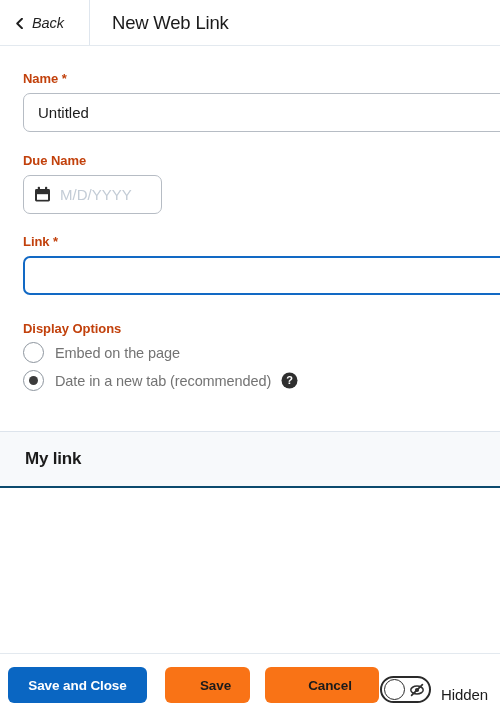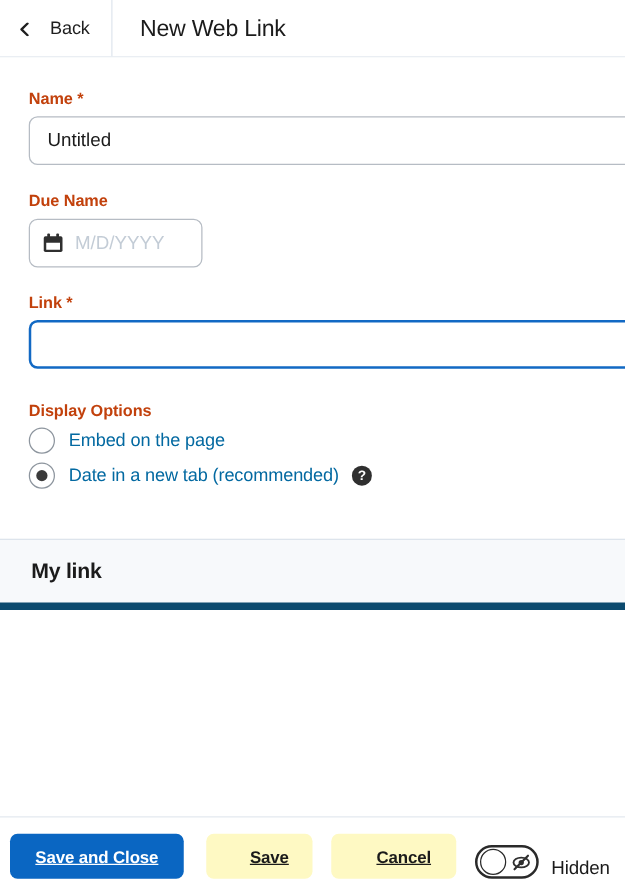--- a/index.html
+++ b/index.html
@@ -23,25 +23,26 @@
     position: absolute;
     top: 0; left: 0;
     width: 500px; height: 46px;
     background: #ffffff;
     border-bottom: 1px solid #e3e9ef;
   }
   .back-btn {
     position: absolute;
     left: 14px; top: 0;
     height: 45px;
-    display: flex; align-items: center; gap: 15px;
+    display: flex; align-items: center; gap: 7px;
     cursor: pointer;
     background: none; border: none;
     padding: 0;
     font-family: "Liberation Sans", sans-serif;
+    font-style: italic;
   }
   .chev {
     display: block;
     width: 11px; height: 11px;
   }
   .back-label {
     font-size: 14.5px;
     color: #1f1f1f;
     letter-spacing: -0.1px;
   }
@@ -158,39 +159,39 @@
     position: absolute;
     left: 50%; top: 50%;
     width: 9px; height: 9px;
     margin: -4.5px 0 0 -4.5px;
     border-radius: 50%;
     background: #3b3b3b;
   }
   .radio-text {
     margin-left: 11px;
     font-size: 14.5px;
-    color: #0369a1;
+    color: #737373;
     letter-spacing: -0.1px;
     white-space: nowrap;
   }
   .help-icon {
     display: inline-block;
     margin-left: 10px;
     width: 17px; height: 17px;
     vertical-align: middle;
   }
 
   
   .mylink-band {
     position: absolute;
     left: 0; top: 385px;
     width: 500px; height: 57px;
     background: #f7f9fb;
     border-top: 1px solid #dde4ec;
-    border-bottom: 6px solid #0c4a6e;
+    border-bottom: 2px solid #0c4a6e;
     display: flex; align-items: center;
   }
   .mylink-text {
     margin-left: 25px;
     font-size: 17px;
     font-weight: bold;
     color: #1b1b1b;
     letter-spacing: -0.2px;
   }
 
@@ -207,34 +208,33 @@
     top: 13px;
     height: 36px;
     border: none;
     border-radius: 6px;
     font-family: "Liberation Sans", sans-serif;
     font-size: 13.5px;
     font-weight: bold;
     cursor: pointer;
     letter-spacing: -0.1px;
     padding: 0;
-    text-decoration: underline;
   }
   .btn-primary {
     left: 8px; width: 139px;
     background: #0a66c2;
     color: #ffffff;
   }
   .btn-secondary {
-    background: #fef9c3;
+    background: #f97316;
     color: #1b1b1b;
     padding-left: 16px;
   }
   .btn-save   { left: 165px; width: 85px; }
-  .btn-cancel { left: 265px; width: 100px; }
+  .btn-cancel { left: 265px; width: 114px; }
 
   .toggle-wrap {
     position: absolute;
     left: 380px; top: 13px;
     height: 36px;
     display: flex; align-items: flex-end;
     gap: 10px;
   }
   .toggle {
     width: 51px; height: 27px;

